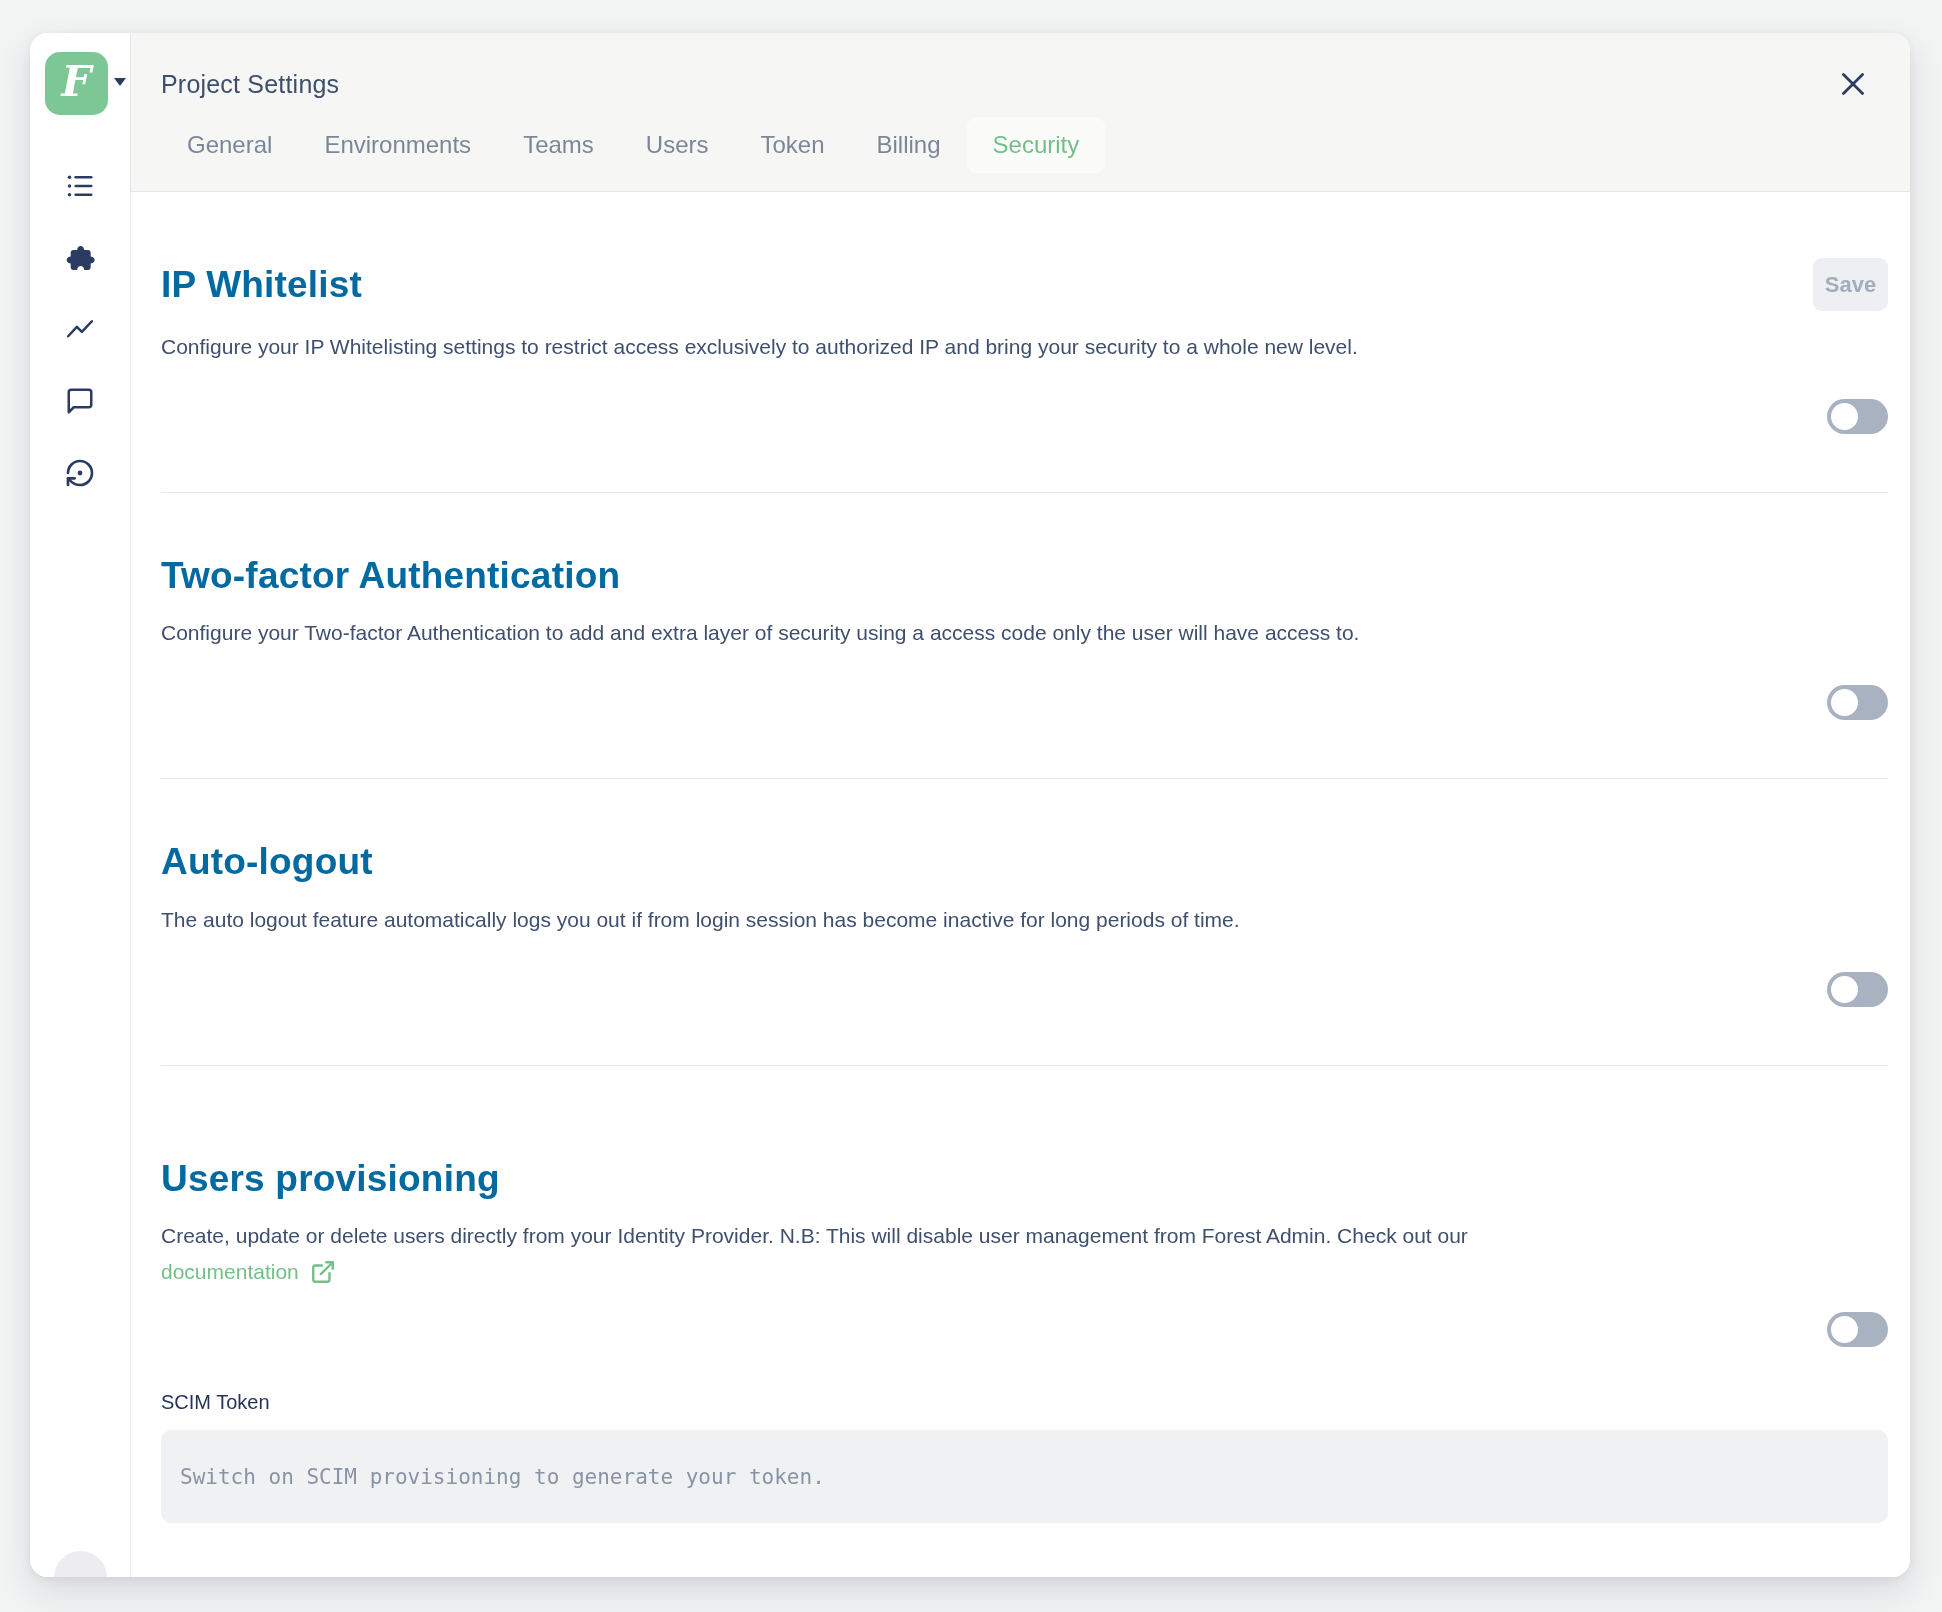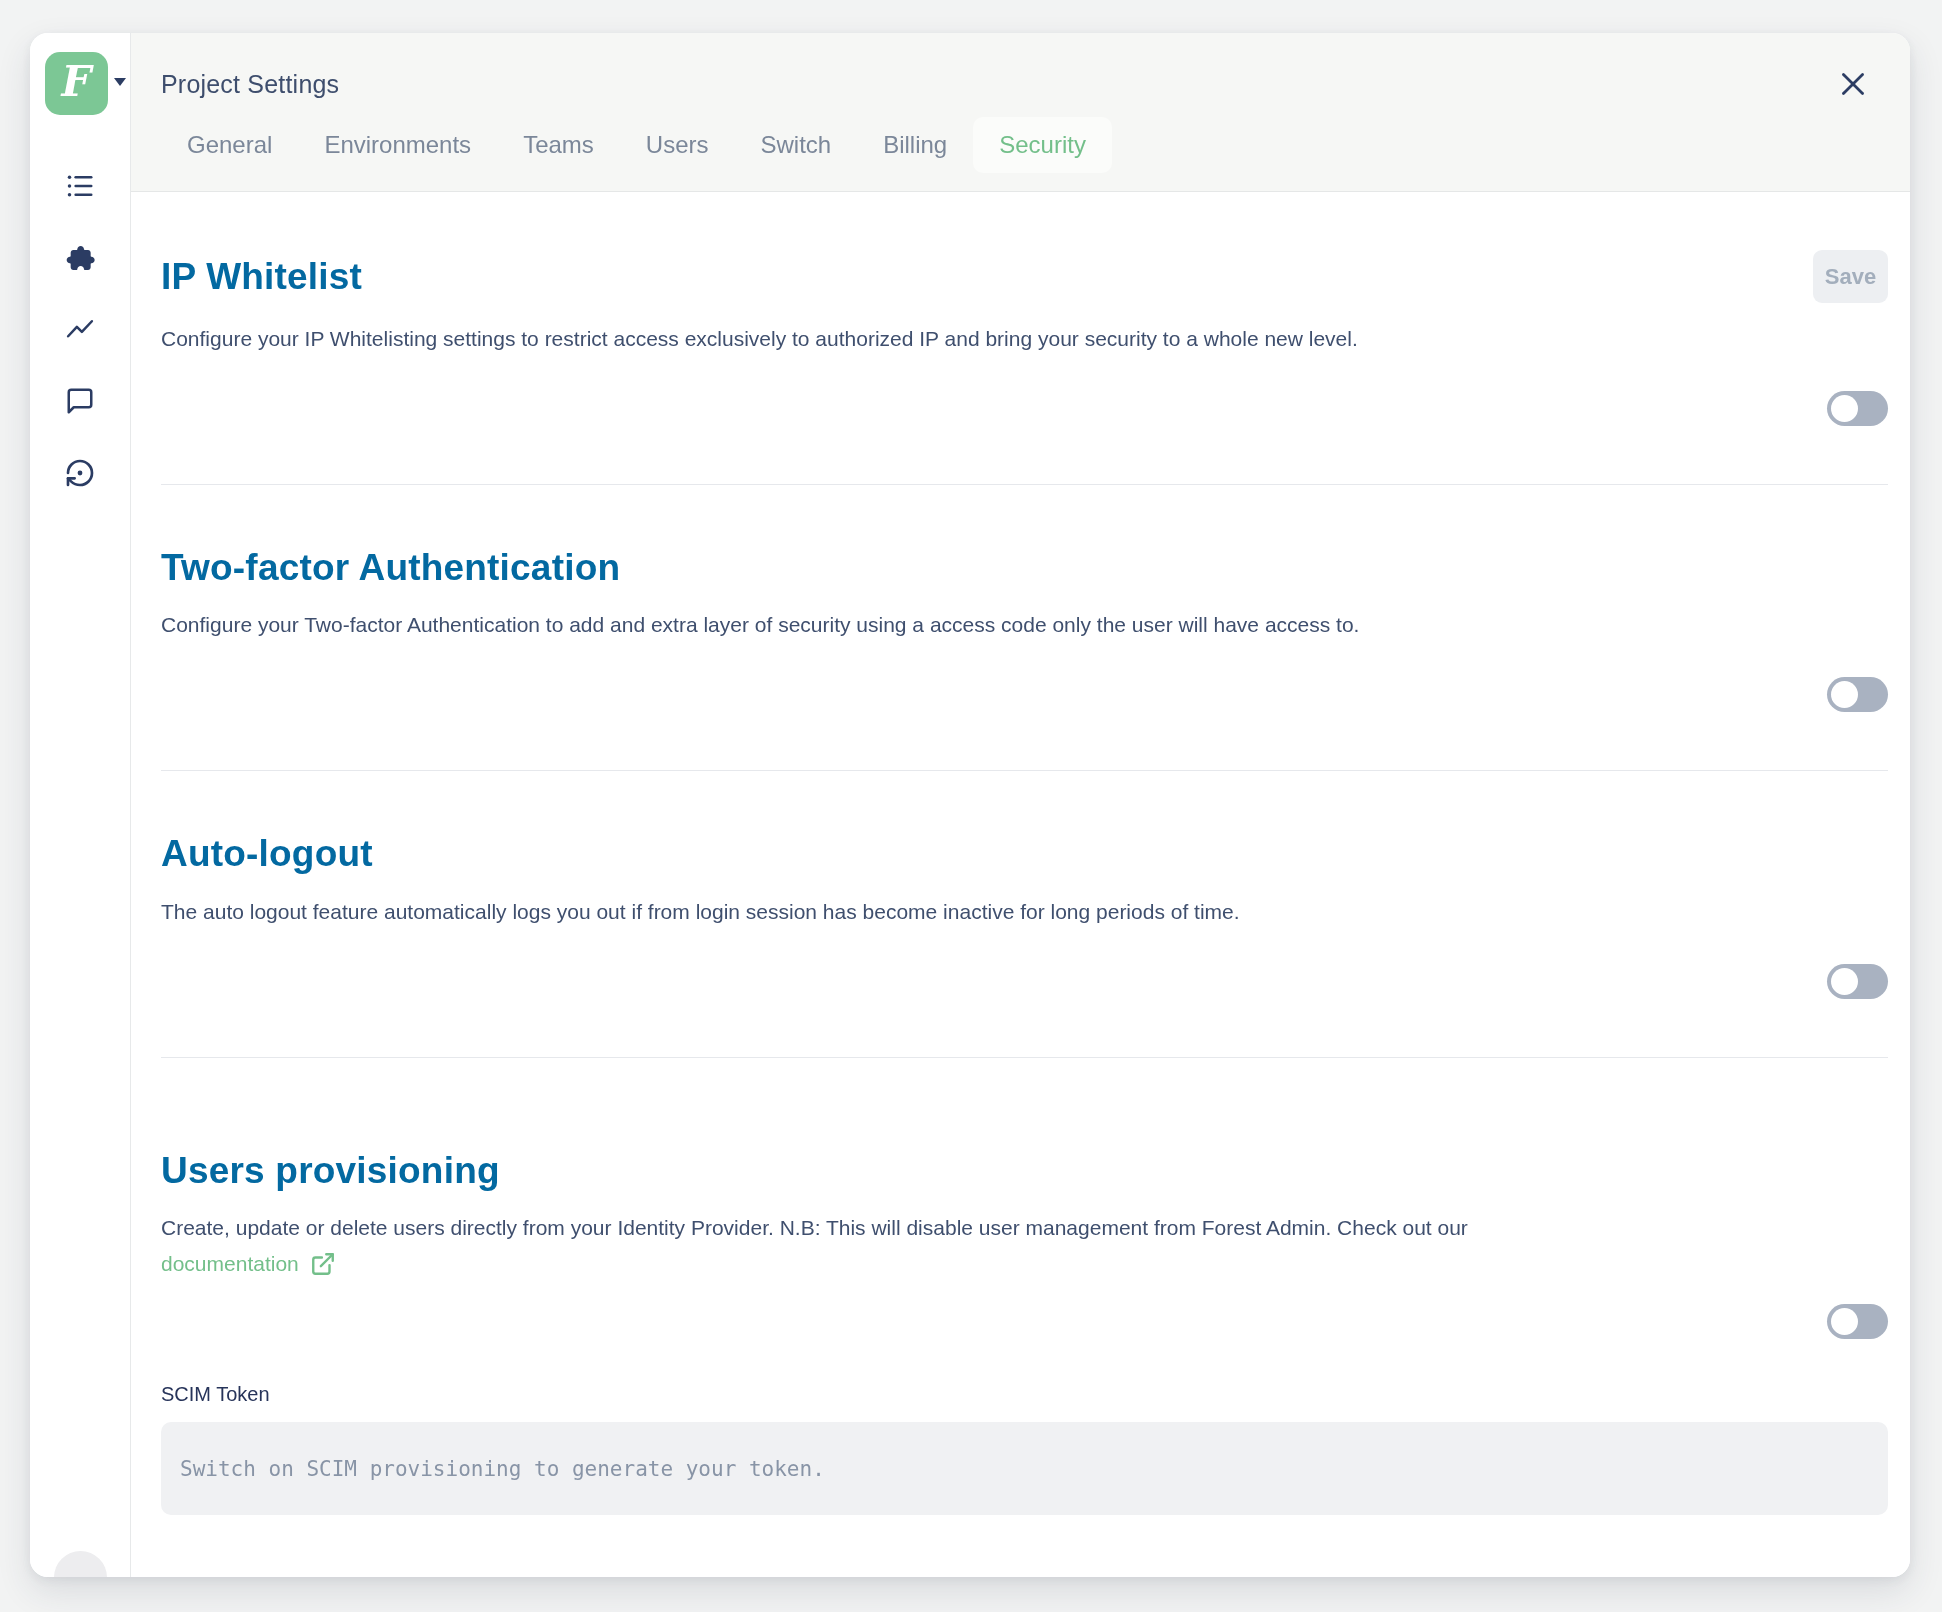--- a/index.html
+++ b/index.html
@@ -38,21 +38,21 @@
     margin-top: 56px; display: flex; flex-direction: column;
     align-items: center; gap: 41px;
   }
   .side-icons svg { display: block; cursor: pointer; }
   .side-avatar {
     position: absolute; bottom: -27px; left: 24px;
     width: 53px; height: 53px; border-radius: 50%; background: #ededef;
     cursor: pointer;
   }
   
-  .main { flex: 1; display: flex; flex-direction: column; min-width: 0; }
+  .main { flex: 1; display: flex; flex-direction: column; min-width: 0; gap: 8px; }
   .band {
     background: #f6f7f5; border-bottom: 1px solid #e5e7e7;
     height: 159px; flex: 0 0 159px; padding: 0;
   }
   .title-row {
     display: flex; justify-content: space-between; align-items: center;
     padding: 30px 36px 0 30px;
   }
   .page-title { font-size: 25px; font-weight: 500; color: #3e4e6d; letter-spacing: .2px; }
   .close-btn { background: none; border: none; cursor: pointer; padding: 4px; line-height: 0; }
@@ -154,21 +154,21 @@
             <line x1="7" y1="7" x2="25" y2="25"></line>
               <line x1="25" y1="7" x2="7" y2="25"></line>
           </svg>
         </button>
       </div>
       <div class="tabs-row">
         <button class="tab">General</button>
         <button class="tab">Environments</button>
         <button class="tab">Teams</button>
         <button class="tab">Users</button>
-        <button class="tab">Switch</button>
+        <button class="tab">Token</button>
         <button class="tab">Billing</button>
         <button class="tab active">Security</button>
       </div>
     </header>
 
     <div class="content">
 
       <section class="sec-pt">
         <div class="sec-head-row">
           <h2 class="sec-title">IP Whitelist</h2>

